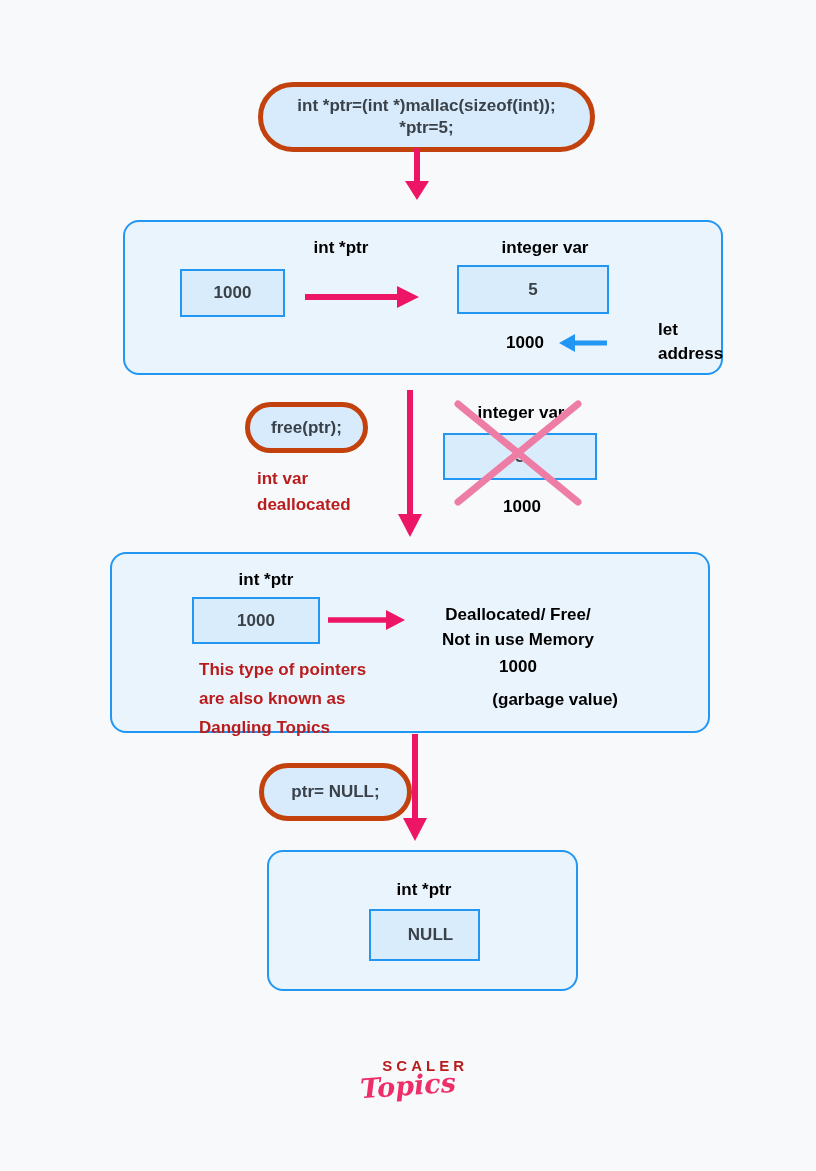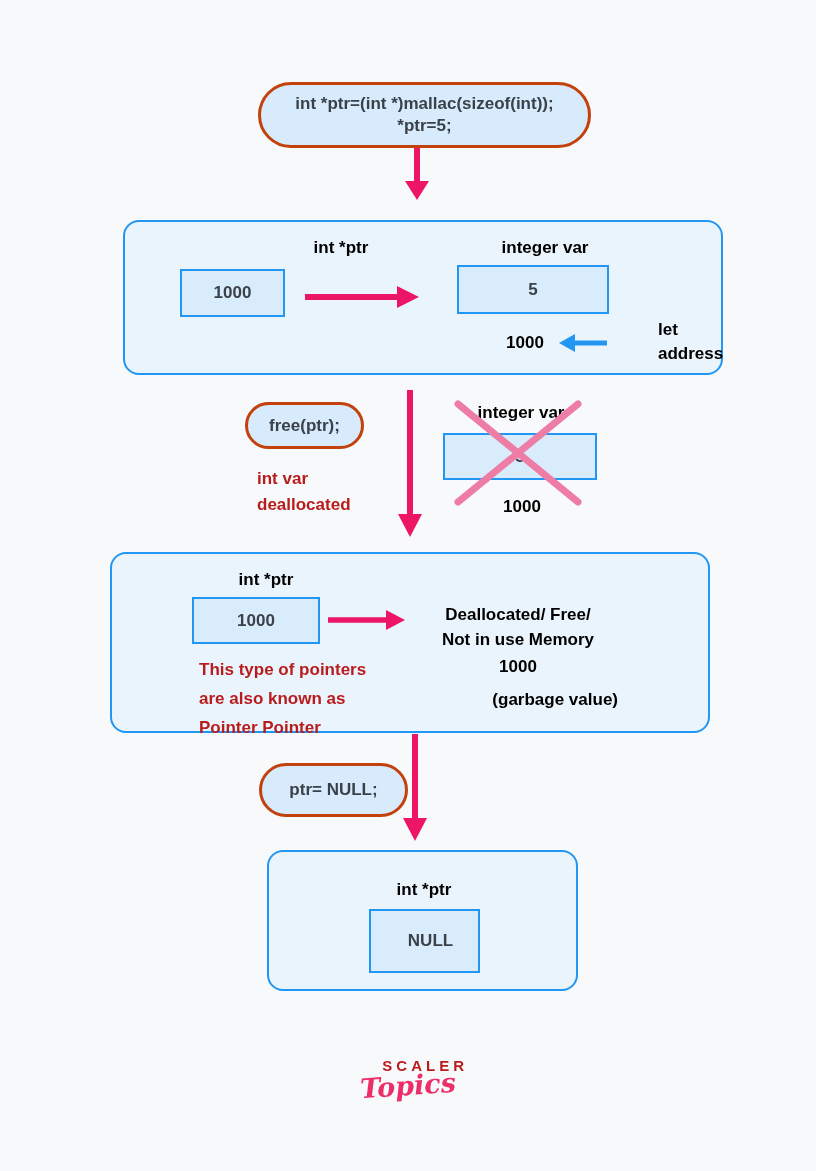--- a/index.html
+++ b/index.html
@@ -6,21 +6,21 @@
   body{font-family:"Liberation Sans",sans-serif;}
   .canvas{
     position:relative;width:816px;height:1171px;
     background:#f7f9fb;overflow:hidden;
     color:#3a4149;font-weight:700;
   }
   .abs{position:absolute;}
   .pill{
     position:absolute;display:flex;flex-direction:column;
     align-items:center;justify-content:center;
-    background:#d7ebfc;border:3px solid #c2410c;border-radius:40px;
+    background:#d7ebfc;border:5px solid #c2410c;border-radius:40px;
     font-size:17px;line-height:22px;text-align:right;color:#3a4149;
   }
   .bigbox{
     position:absolute;background:#eaf4fd;border:2.5px solid #2196f3;
     border-radius:16px;box-sizing:border-box;
   }
   .cell{
     position:absolute;display:flex;align-items:center;justify-content:center;
     background:#d9ecfb;border:2.5px solid #2196f3;box-sizing:border-box;
     font-size:17px;color:#3a4149;
@@ -116,36 +116,36 @@
     </svg>
     <div class="lbl" style="left:306px;top:48px;width:200px;line-height:25px;">
       <div>Deallocated/ Free/</div>
       <div>Not in use Memory</div>
     </div>
     <div class="lbl" style="left:306px;top:103px;width:200px;">1000</div>
     <div class="lbl" style="left:306px;top:136px;width:200px;text-align:right;">(garbage value)</div>
     <div class="note" style="left:87px;top:101px;">
       <div>This type of pointers</div>
       <div>are also known as</div>
-      <div>Pointer Pointer</div>
+      <div>Dangling Topics</div>
     </div>
   </div>
 
   <svg class="abs" style="left:401px;top:734px;" width="28" height="107">
     <line x1="14" y1="0" x2="14" y2="87" stroke="#ed1666" stroke-width="6"></line>
     <polygon points="2,84 26,84 14,107" fill="#ed1666"></polygon>
   </svg>
 
   <div class="pill" style="left:259px;top:763px;width:143px;height:48px;">
     <span>ptr= NULL;</span>
   </div>
 
   <div class="bigbox" style="left:267px;top:850px;width:311px;height:141px;">
     <div class="lbl" style="left:95px;top:28px;width:120px;">int *ptr</div>
-    <div class="cell" style="left:100px;top:57px;width:111px;height:64px;padding-left:12px;">
+    <div class="cell" style="left:100px;top:57px;width:111px;height:52px;padding-left:12px;">
       <span>NULL</span>
     </div>
   </div>
 
   <div class="logo-scaler" style="left:348px;top:1057px;width:120px;">SCALER</div>
   <div class="logo-topics" style="left:348px;top:1070px;width:120px;">Topics</div>
 
 </div>
 
 </body></html>

